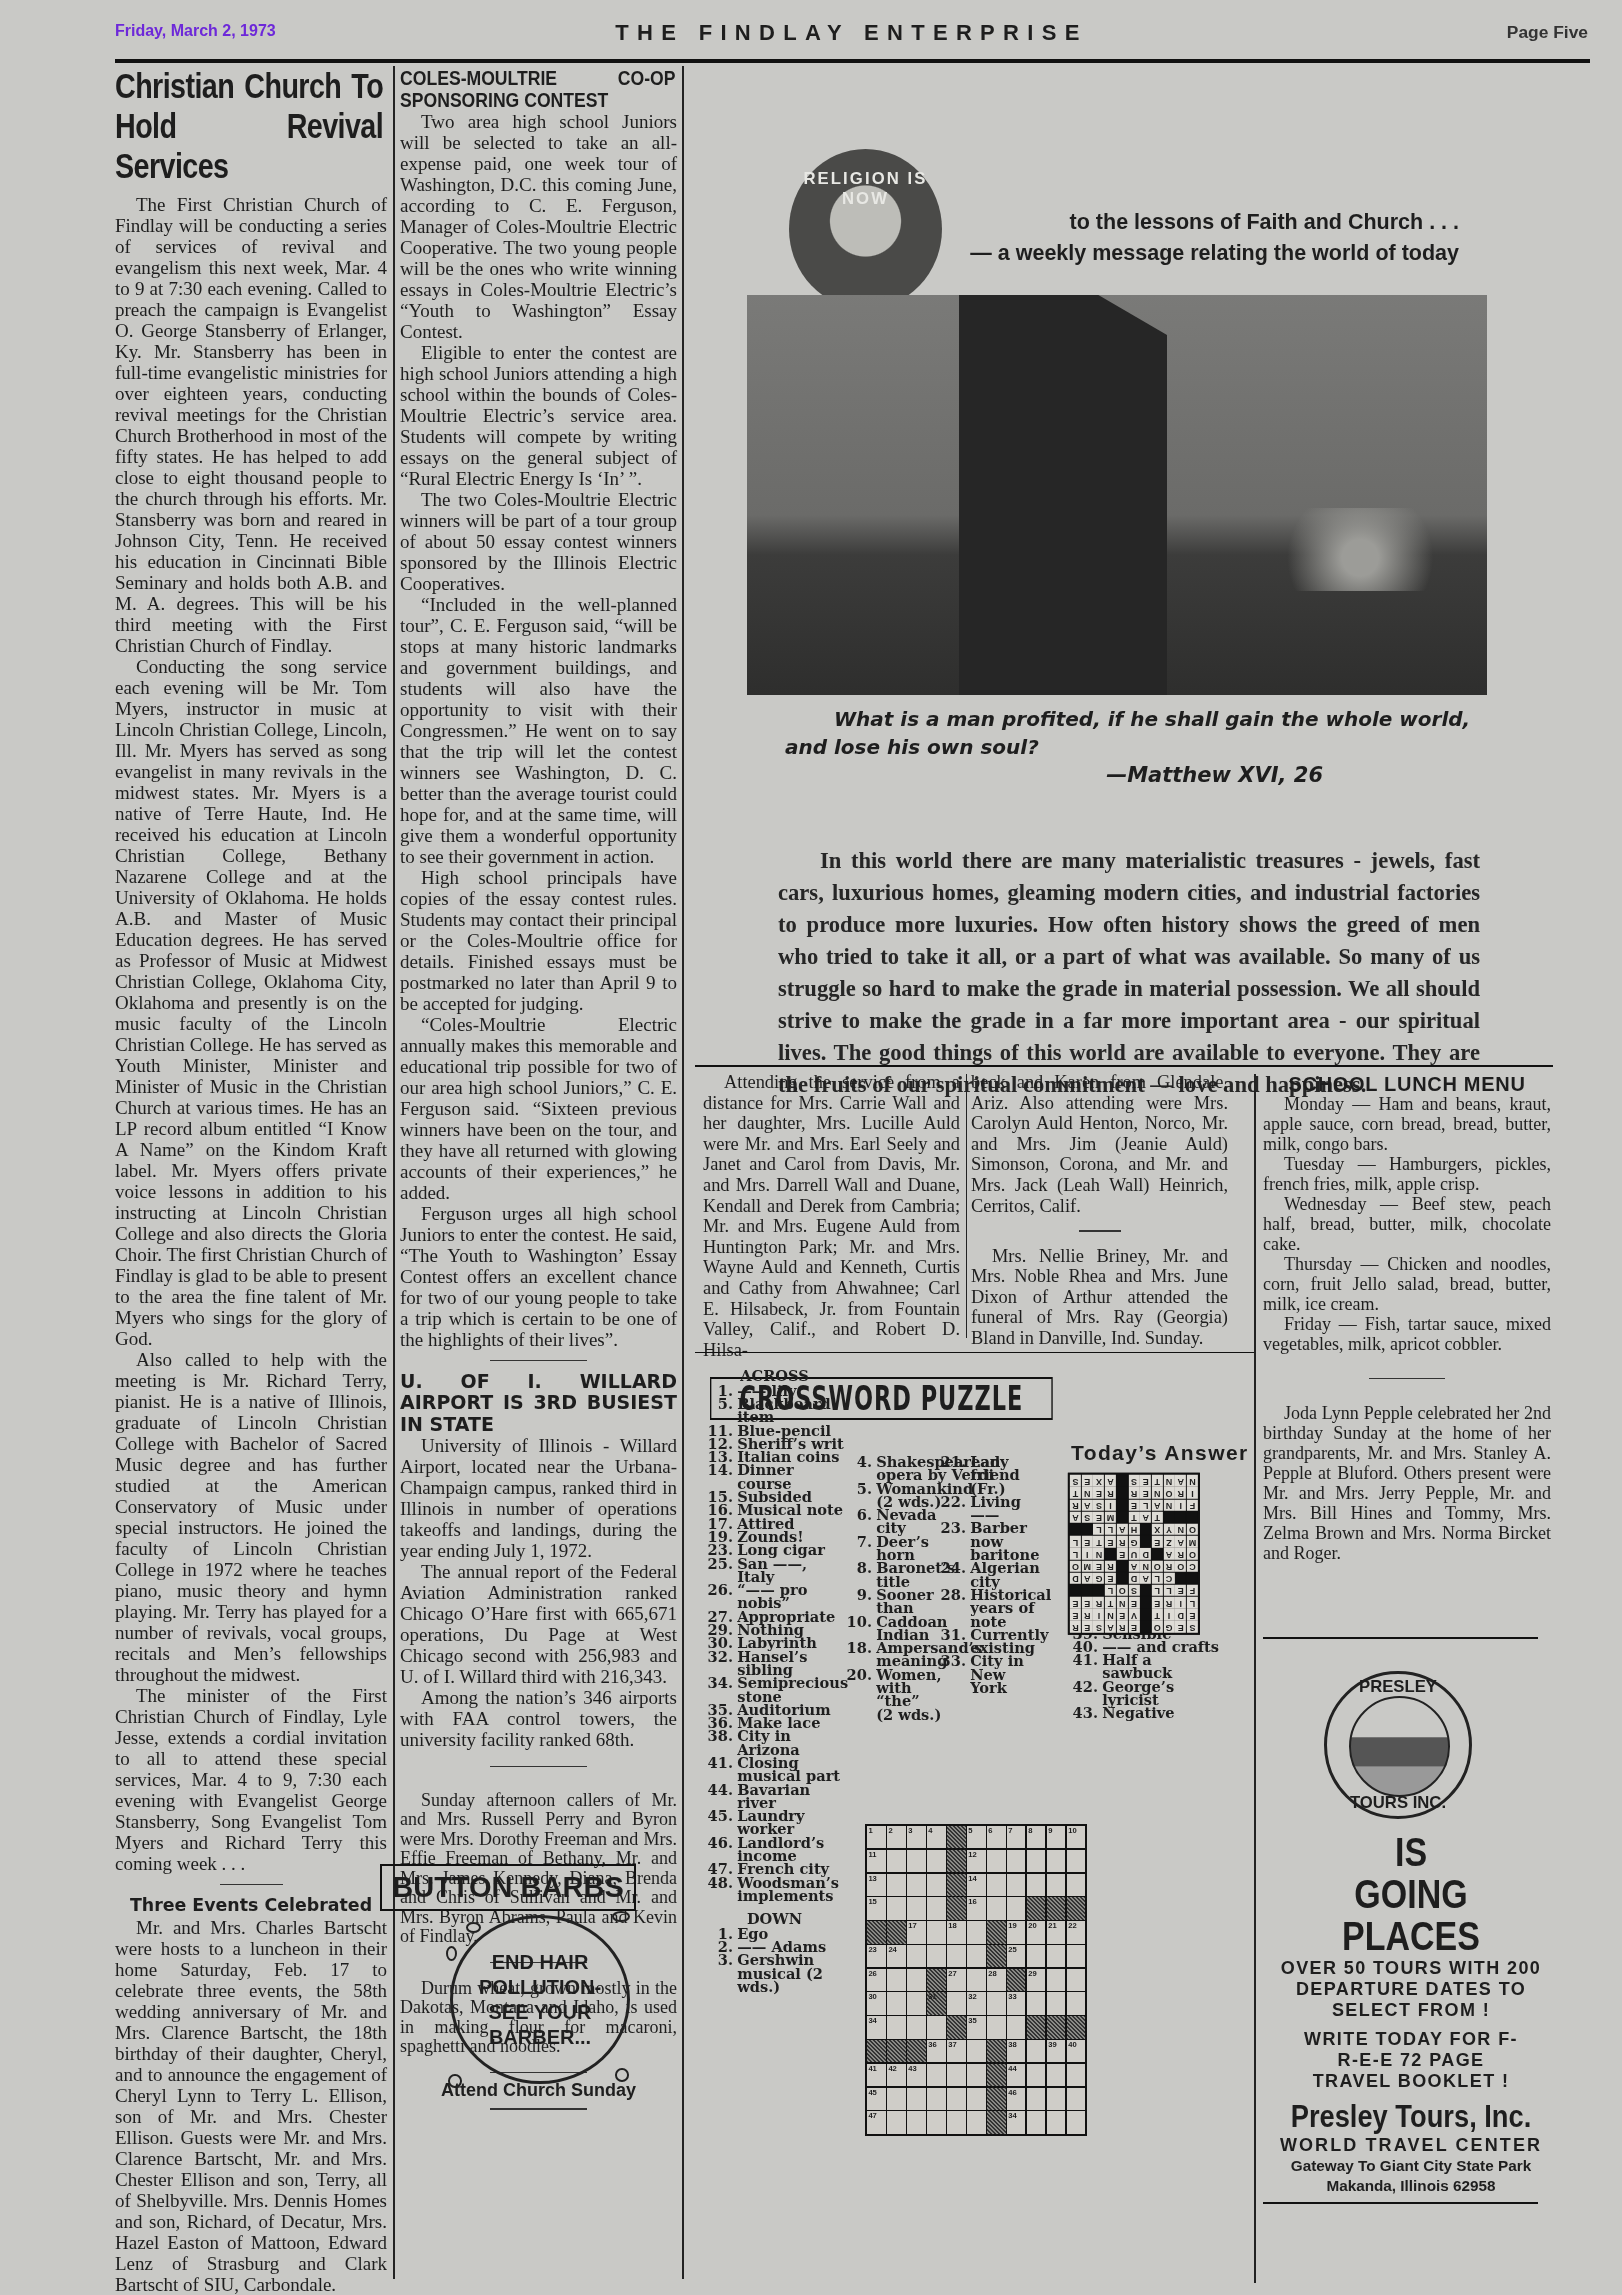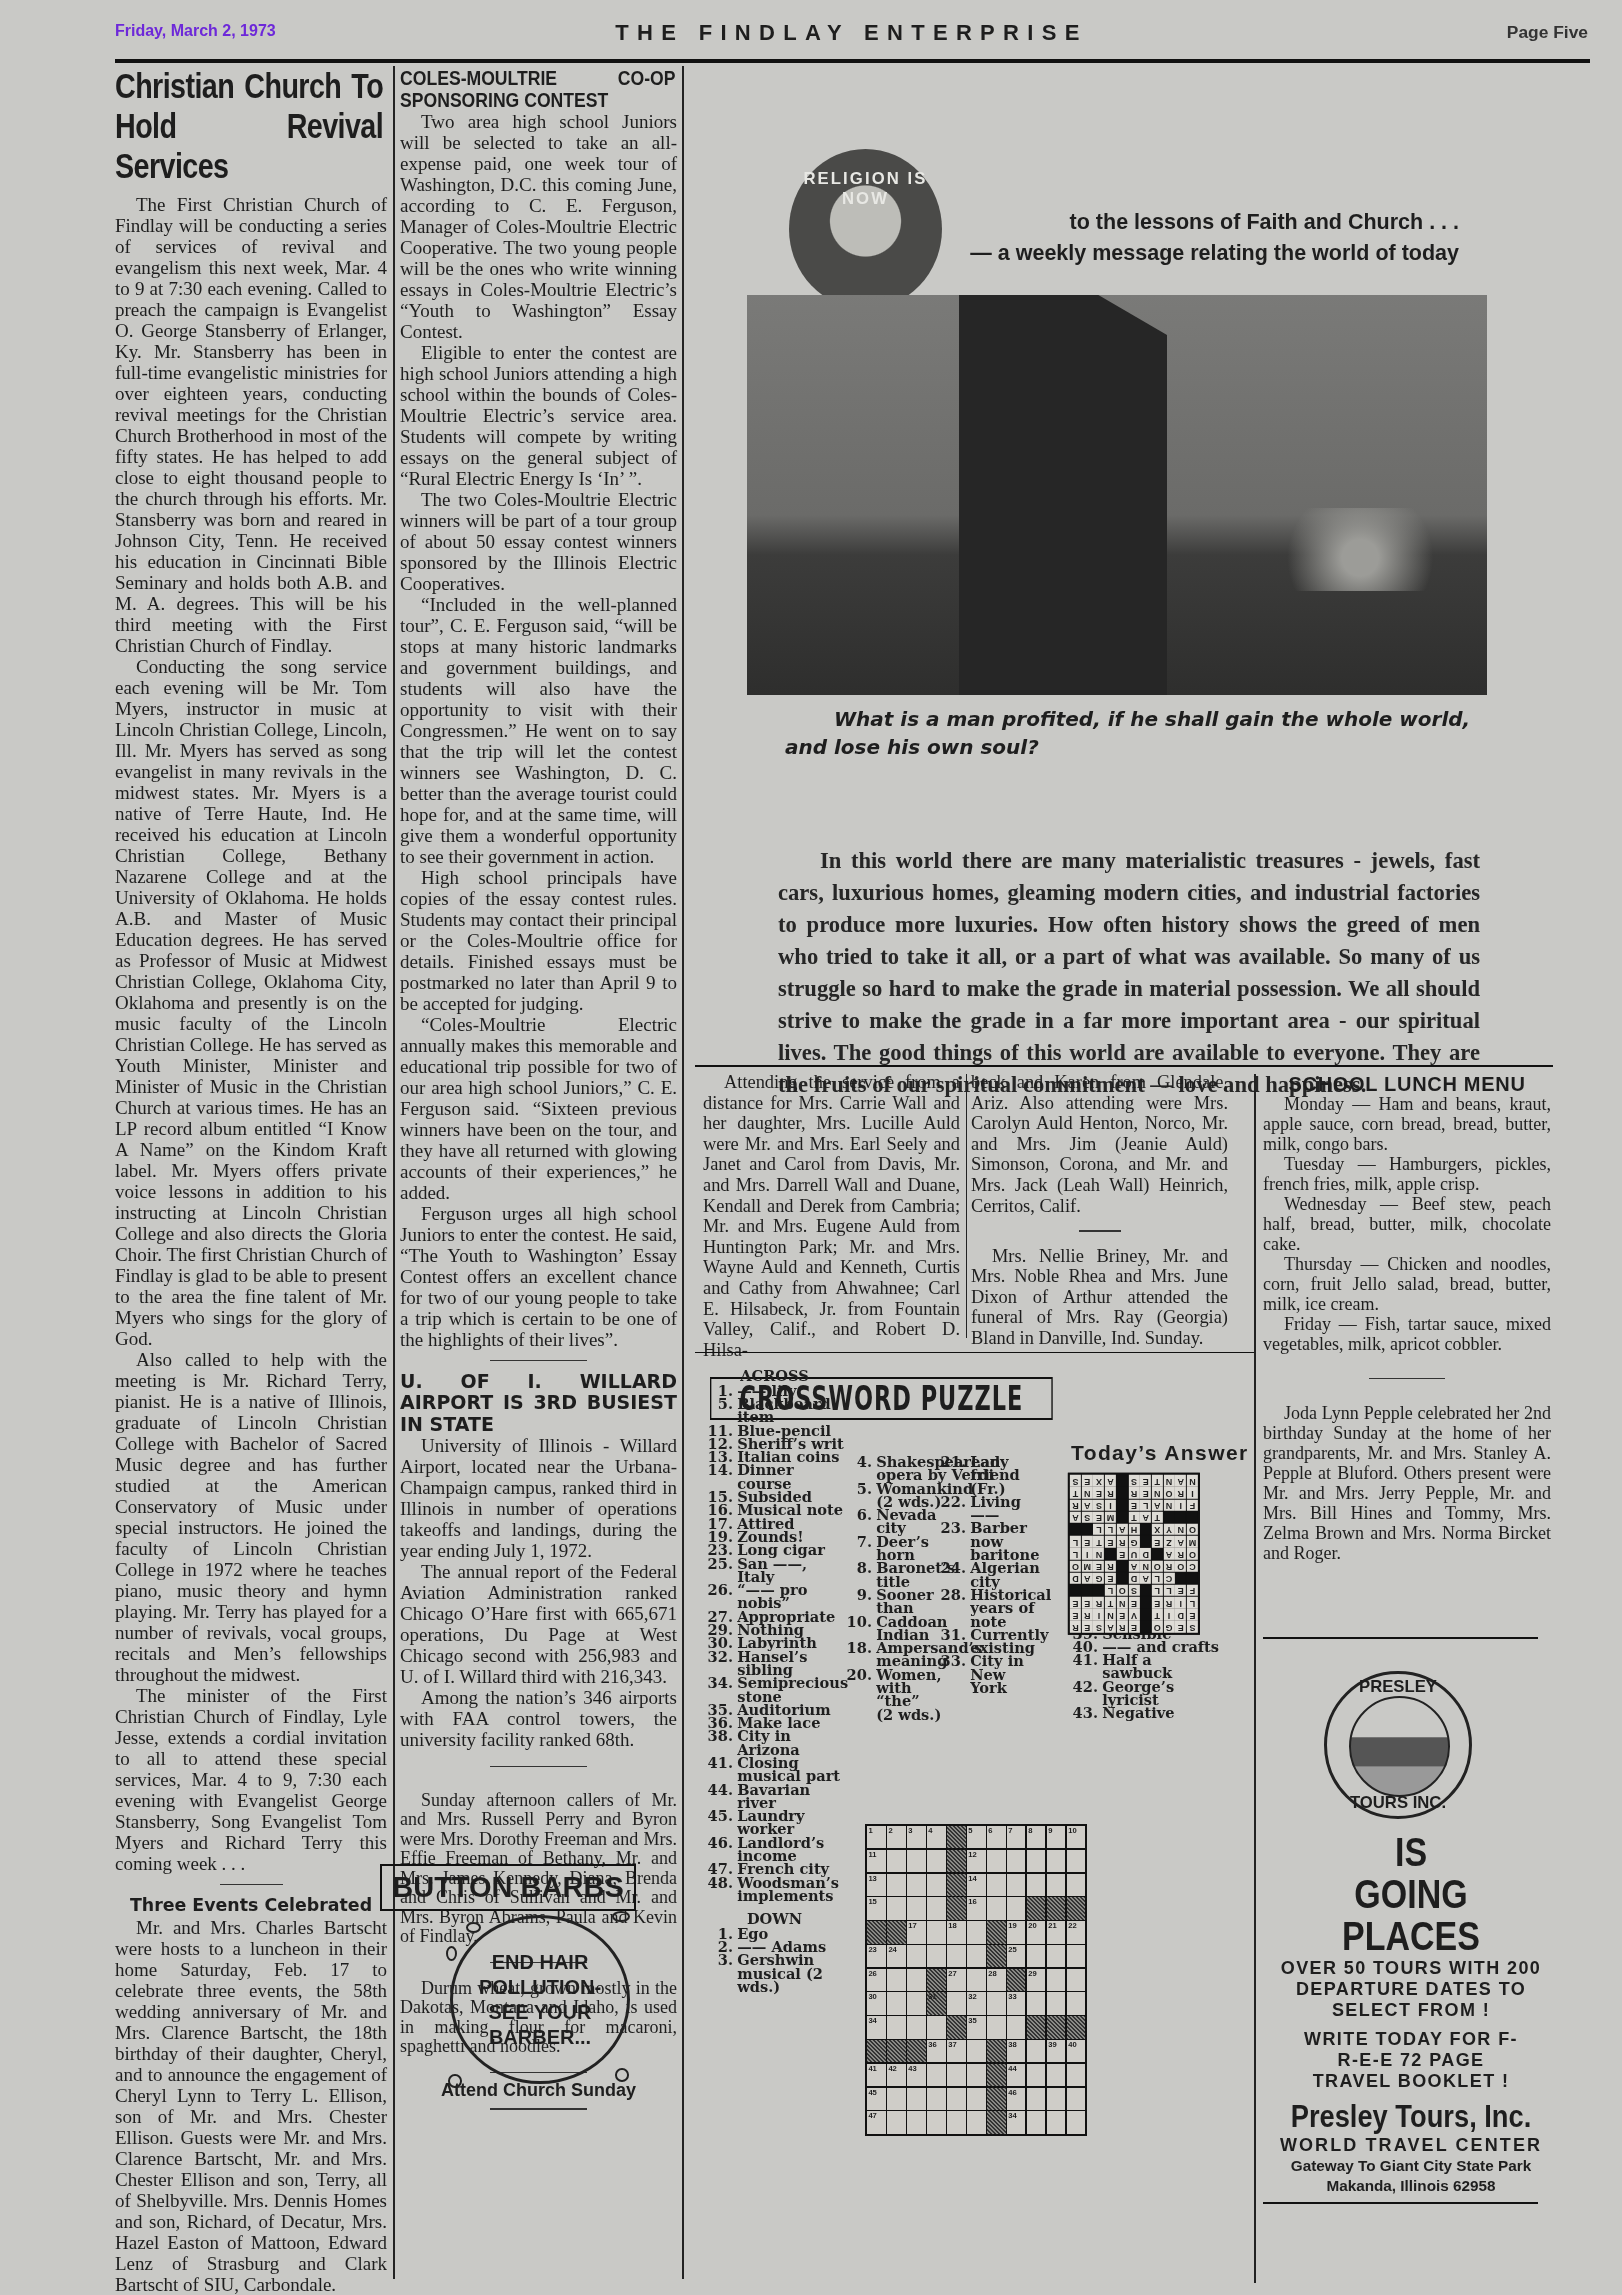--- a/index.html
+++ b/index.html
@@ -132,20 +132,21 @@
 <div class="abs tagline">
   <div>to the lessons of Faith and Church . . .</div>
   <div>— a weekly message relating the world of today</div>
 </div>
 <div class="abs photo">
   <div class="tower"></div>
   <div class="lights"></div>
 </div>
 <div class="abs quote">
   <div class="q1">What is a man profited, if he shall gain the whole world, and lose his own soul?</div>
+  <div class="attr">—Matthew XVI, 26</div>
 </div>
 <div class="abs sermon" style="top:784px;">
   <p style="margin-top:61px;">In this world there are many materialistic treasures - jewels, fast cars, luxurious homes, gleaming modern cities, and industrial factories to produce more luxuries. How often history shows the greed of men who tried to take it all, or a part of what was available. So many of us struggle so hard to make the grade in material possession. We all should strive to make the grade in a far more important area - our spiritual lives. The good things of this world are available to everyone. They are the fruits of our spiritual commitment — love and happiness.</p>
 </div>
 
 <div class="abs rule" style="left:695px;top:1065px;width:858px;height:2.1px;"></div>
 
 <div class="abs col col3a">
   <p>Attending the service from a distance for Mrs. Carrie Wall and her daughter, Mrs. Lucille Auld were Mr. and Mrs. Earl Seely and Janet and Carol from Davis, Mr. and Mrs. Darrell Wall and Duane, Kendall and Derek from Cambria; Mr. and Mrs. Eugene Auld from Huntington Park; Mr. and Mrs. Wayne Auld and Kenneth, Curtis and Cathy from Ahwahnee; Carl E. Hilsabeck, Jr. from Fountain Valley, Calif., and Robert D. Hilsa-</p>
 </div>

